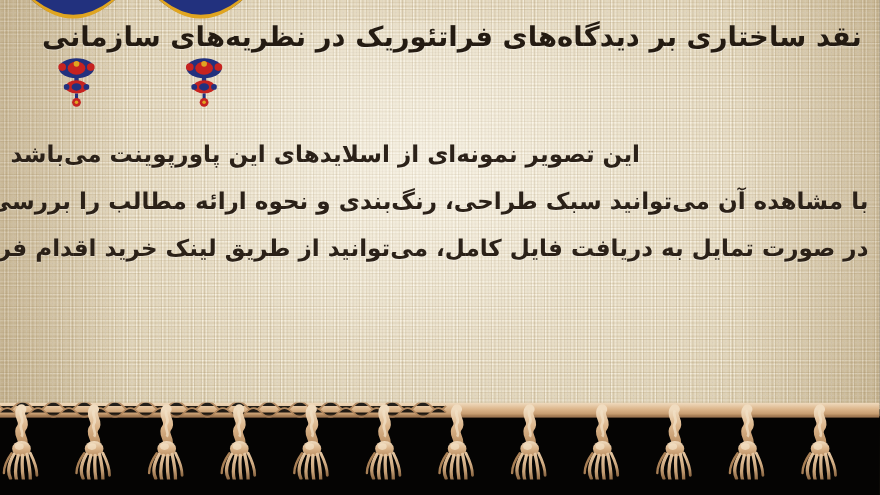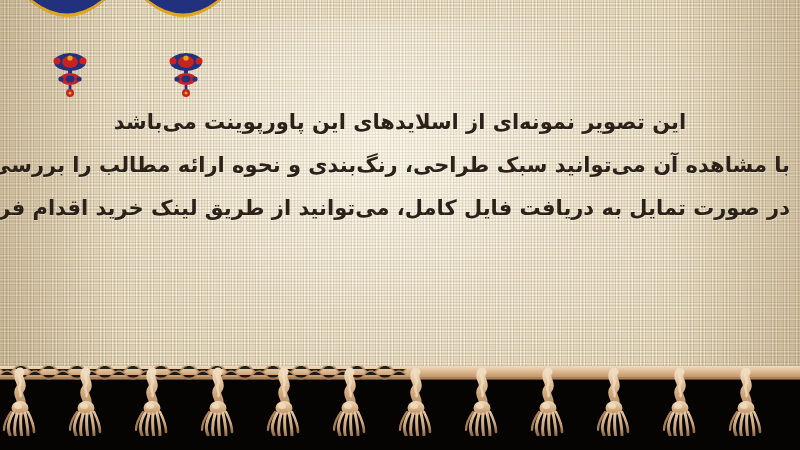--- a/index.html
+++ b/index.html
@@ -45,22 +45,22 @@
   
   .title{
     position:absolute;right:16px;top:18px;width:760px;
     text-align:right;direction:rtl;
     font-size:25px;font-weight:700;line-height:1.25;
     color:#241b12;
     text-shadow:0 1px 0 rgba(255,255,255,.35);
     white-space:nowrap;
   }
   .body-lines{
-    position:absolute;right:10px;top:112px;width:780px;
-    text-align:center;direction:rtl;
+    position:absolute;right:10px;top:130px;width:780px;
+    text-align:left;direction:rtl;
   }
   .body-lines .ln{
     font-size:21px;font-weight:600;color:#2b2118;
     line-height:1;margin-bottom:22px;white-space:nowrap;
     text-shadow:0 1px 0 rgba(255,255,255,.30);
   }
 
   
   .medallion{position:absolute;}
   .pend-wrap{position:absolute;}
@@ -217,20 +217,21 @@
       <ellipse cx="26" cy="27" rx="10" ry="6" fill="#c62320"></ellipse>
       <ellipse cx="26" cy="27" rx="4.5" ry="3.4" fill="#22317e"></ellipse>
       <circle cx="17" cy="27" r="2.6" fill="#22317e"></circle>
         <circle cx="35" cy="27" r="2.6" fill="#22317e"></circle>
       <rect x="24.6" y="33" width="2.8" height="5" fill="#22317e"></rect>
       <circle cx="26" cy="41" r="4" fill="#c62320"></circle>
       <circle cx="26" cy="41" r="1.6" fill="#e0a520"></circle>
     </g>
   </svg>
 
+  <div class="title">نقد ساختاری بر دیدگاه‌های فراتئوریک در نظریه‌های سازمانی</div>
 
   <div class="body-lines">
     <div class="ln">این تصویر نمونه‌ای از اسلایدهای این پاورپوینت می‌باشد</div>
     <div class="ln">با مشاهده آن می‌توانید سبک طراحی، رنگ‌بندی و نحوه ارائه مطالب را بررسی نمایید</div>
     <div class="ln">در صورت تمایل به دریافت فایل کامل، می‌توانید از طریق لینک خرید اقدام فرمایید</div>
   </div>
 
   <div class="blackband"></div>
 
   <svg class="fringe" width="800" height="70" viewBox="0 0 800 70">

